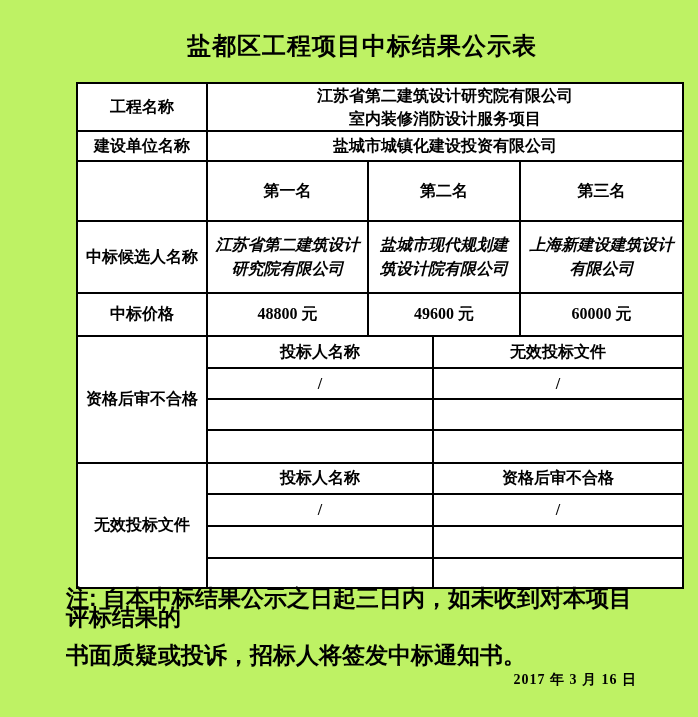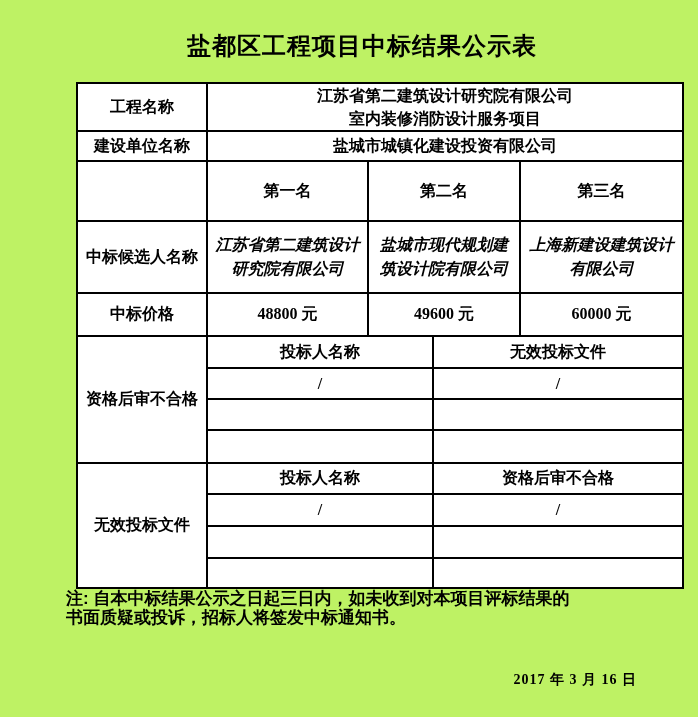--- a/index.html
+++ b/index.html
@@ -62,25 +62,26 @@
     font-size: 15px;
   }
   .proj-line {
     line-height: 23px;
   }
   .note {
     position: absolute;
     left: 66px;
     top: 589px;
     width: 585px;
-    font-size: 17px;
+    font-size: 23px;
     font-weight: 700;
     line-height: 19px;
   }
   .note-line2 {
+    margin-top: 19px;
   }
   .date {
     position: absolute;
     top: 671px;
     right: 61px;
     font-size: 14px;
     font-family: "Liberation Serif", serif;
     font-weight: 700;
     letter-spacing: 1px;
   }

